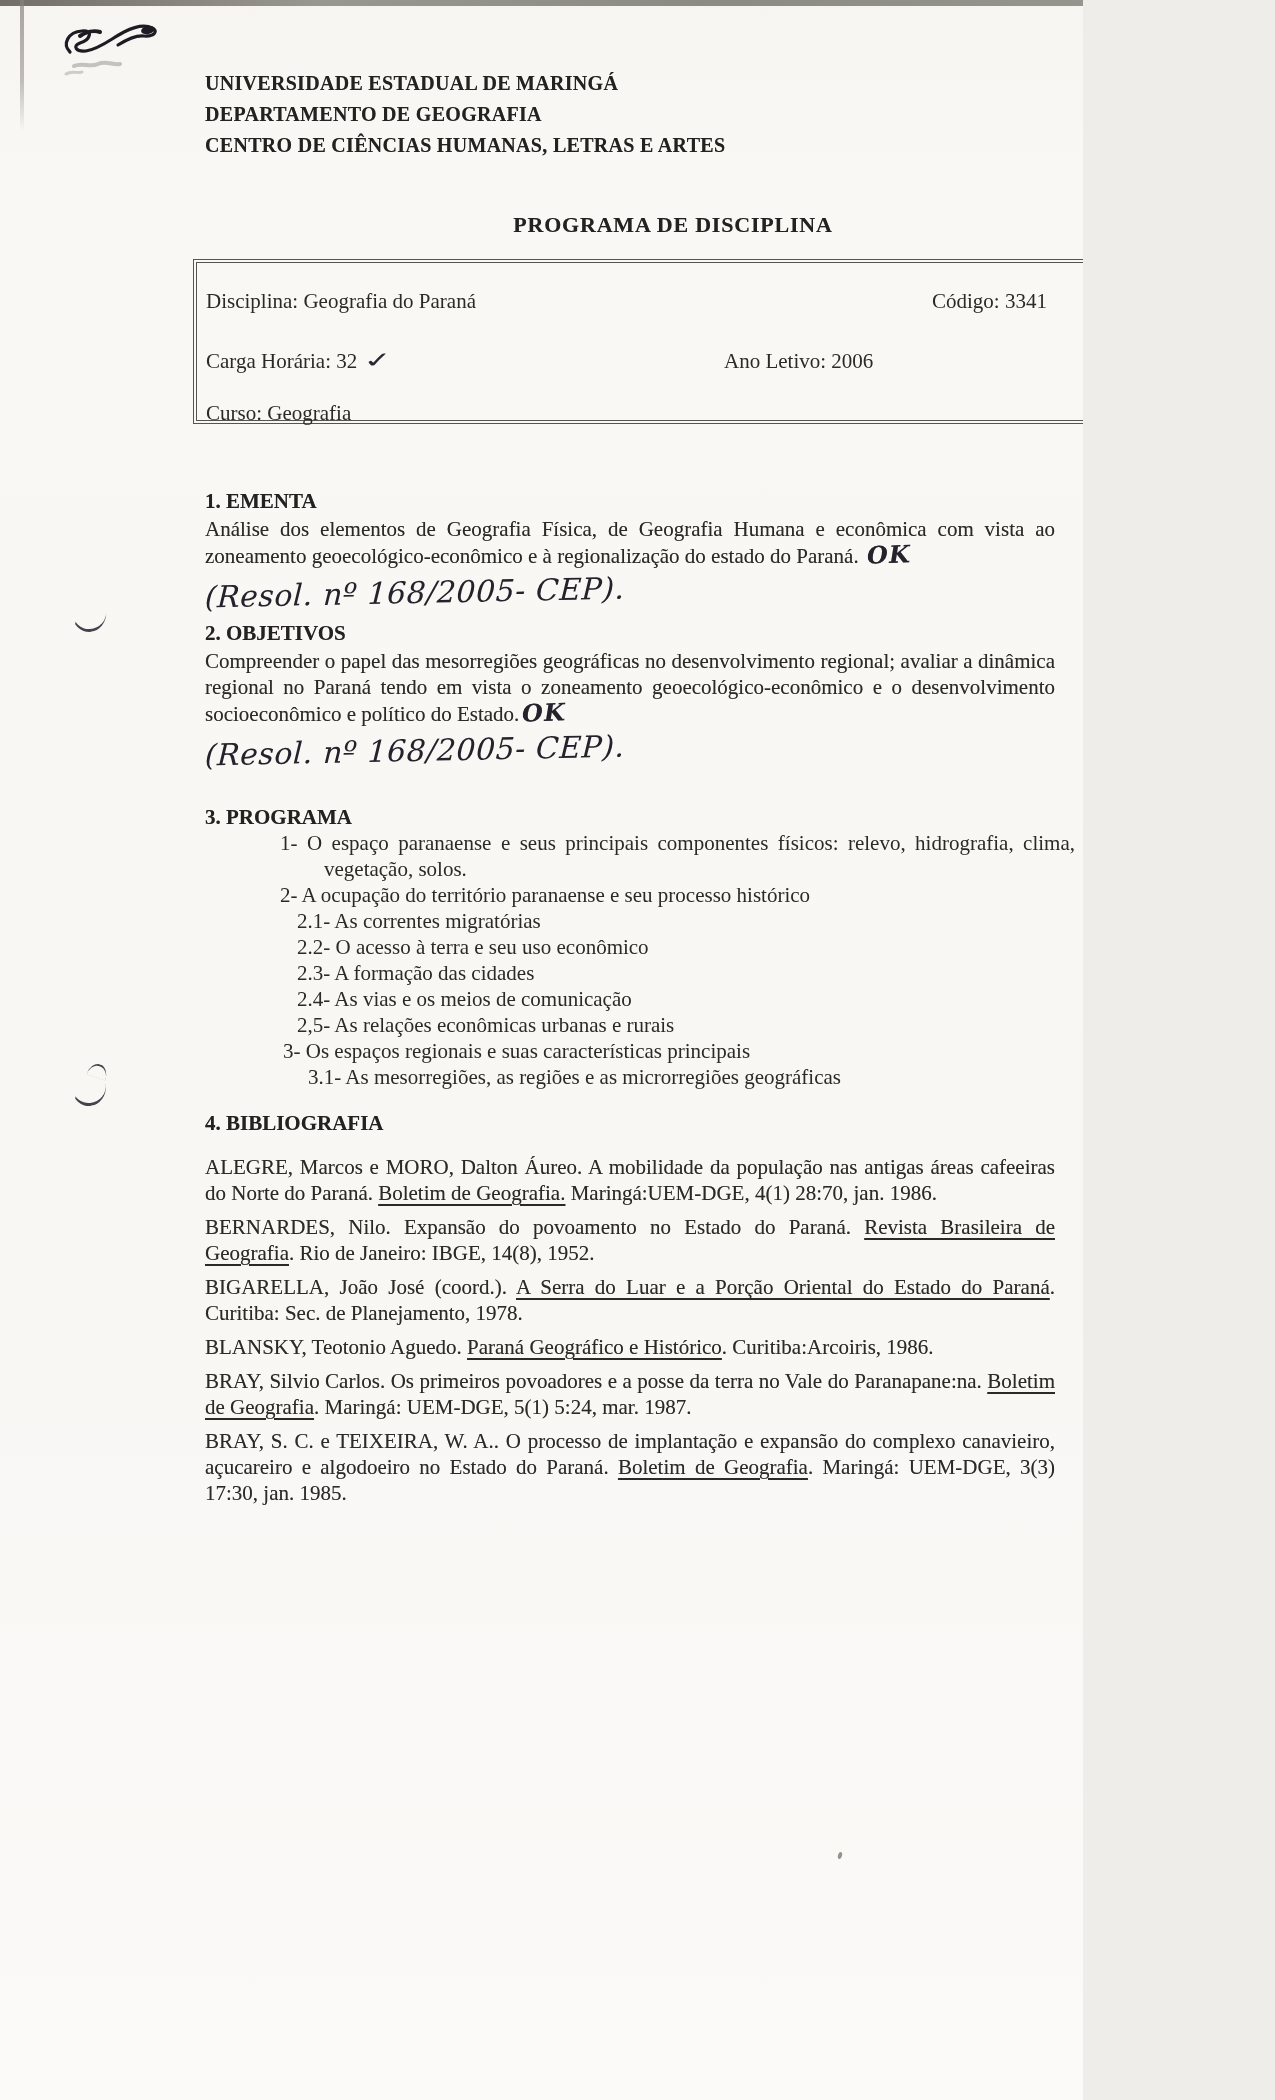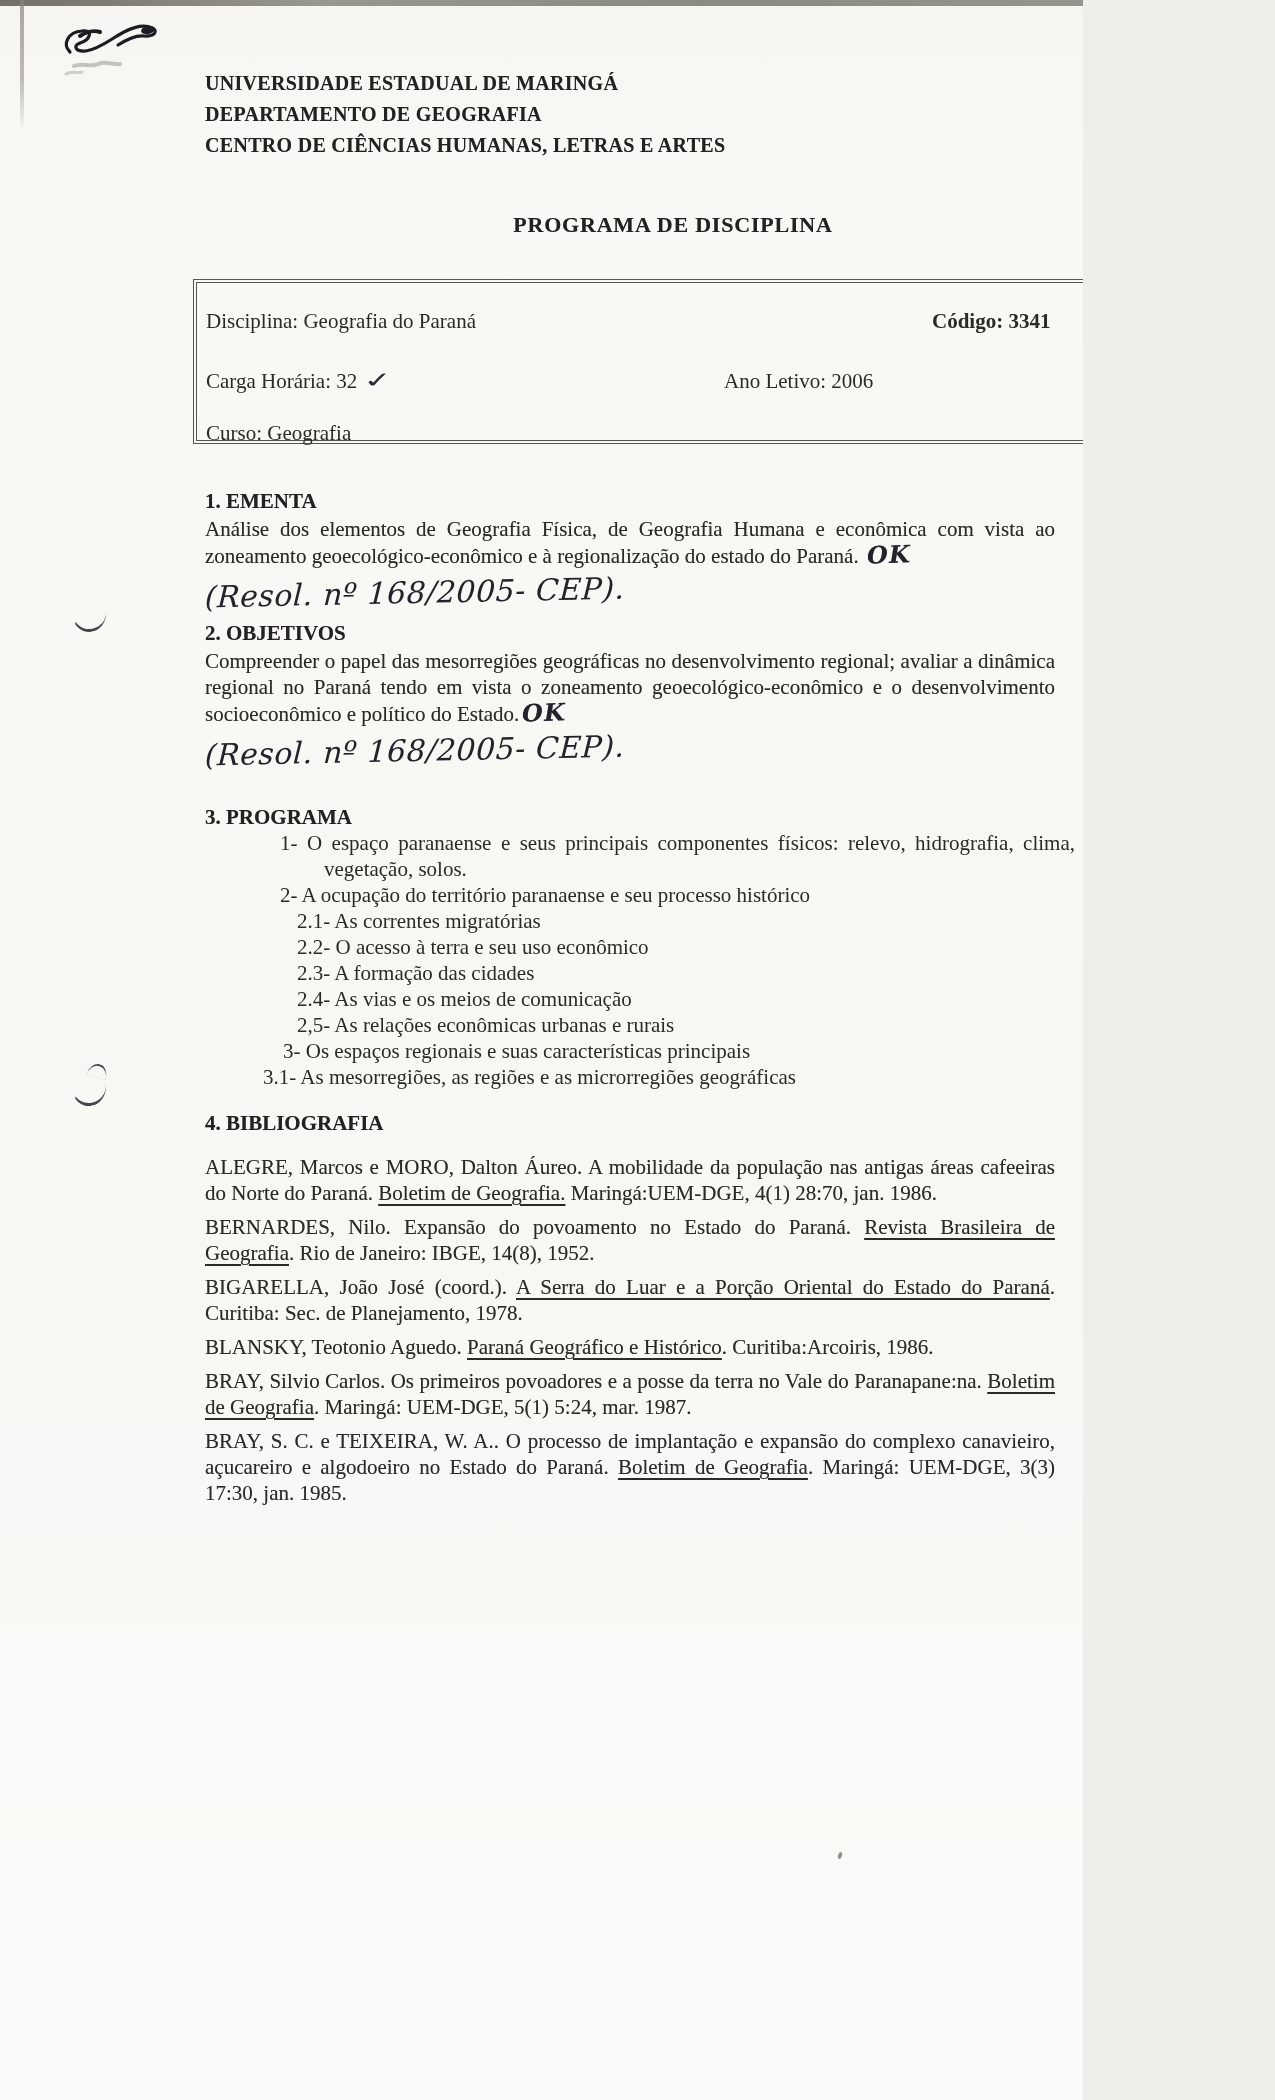--- a/index.html
+++ b/index.html
@@ -24,25 +24,25 @@
 
   
   .header{position:absolute;left:205px;top:68px;
     font-weight:bold;font-size:20px;line-height:31px;letter-spacing:.3px;color:#242220;
     text-shadow:0 0 .6px rgba(40,38,34,.45);}
   .doc-title{position:absolute;left:193px;top:212px;width:960px;text-align:center;
     font-weight:bold;font-size:22px;letter-spacing:.8px;color:#242220;
     text-shadow:0 0 .6px rgba(40,38,34,.45);}
 
   
-  .infobox{position:absolute;left:193px;top:279px;width:952px;height:157px;
+  .infobox{position:absolute;left:193px;top:259px;width:952px;height:157px;
     border:4px double #57564e;background:transparent;}
   .infobox .row{position:absolute;left:9px;right:9px;font-size:21px;white-space:nowrap;}
   .row-1{top:26px;} .row-2{top:86px;} .row-3{top:138px;}
-  .cell-right-codigo{position:absolute;left:726px;top:0;font-weight:bold;}
+  .cell-right-codigo{position:absolute;left:726px;top:0;}
   .cell-right-ano{position:absolute;left:518px;top:0;}
   .hand-check{display:inline-block;color:#2a2933;font-size:21px;
     transform:scaleX(1.7) rotate(-6deg);transform-origin:left center;
     margin-left:6px;font-family:"DejaVu Sans",sans-serif;}
 
   
   .sec{position:absolute;left:205px;width:850px;}
   .sec-ementa{top:488px;}
   .sec-objetivos{top:620px;}
   .sec-programa{top:804px;width:870px;}
@@ -69,21 +69,21 @@
   .pen-curve-small{position:absolute;left:88px;top:1064px;width:20px;height:12px;
     border-top:2.5px solid #45444c;border-radius:50% 50% 0 0 / 100% 100% 0 0;
     transform:rotate(18deg);}
 
   
   .pi{font-size:21px;line-height:26px;}
   .pi-0{margin-left:75px;padding-left:44px;text-indent:-44px;text-align:justify;}
   .pi-1{margin-left:75px;}
   .pi-sub{margin-left:92px;}
   .pi-7{margin-left:78px;}
-  .pi-8{margin-left:58px;}
+  .pi-8{margin-left:103px;}
 
   
   .bib-list{margin-top:18px;}
   .bib{margin:0 0 8px 0;font-size:21px;line-height:26px;text-align:justify;
     text-shadow:0 0 .5px rgba(44,42,38,.4);}
   .und{text-decoration:underline;text-underline-offset:4px;text-decoration-thickness:1.5px;font-family:Liberation Serif, serif;}
 </style>
 </head>
 <body>
 

